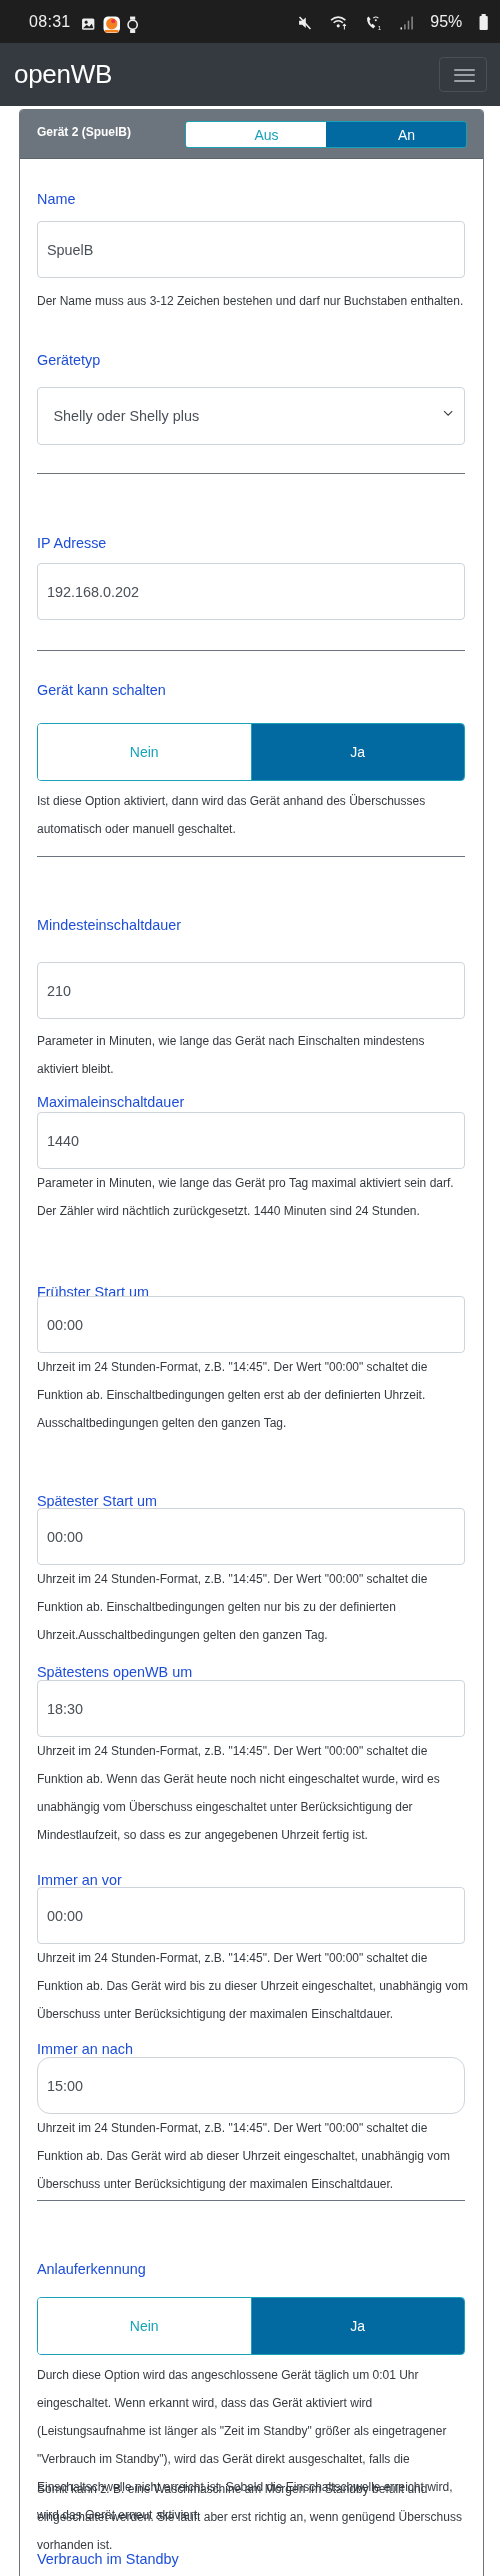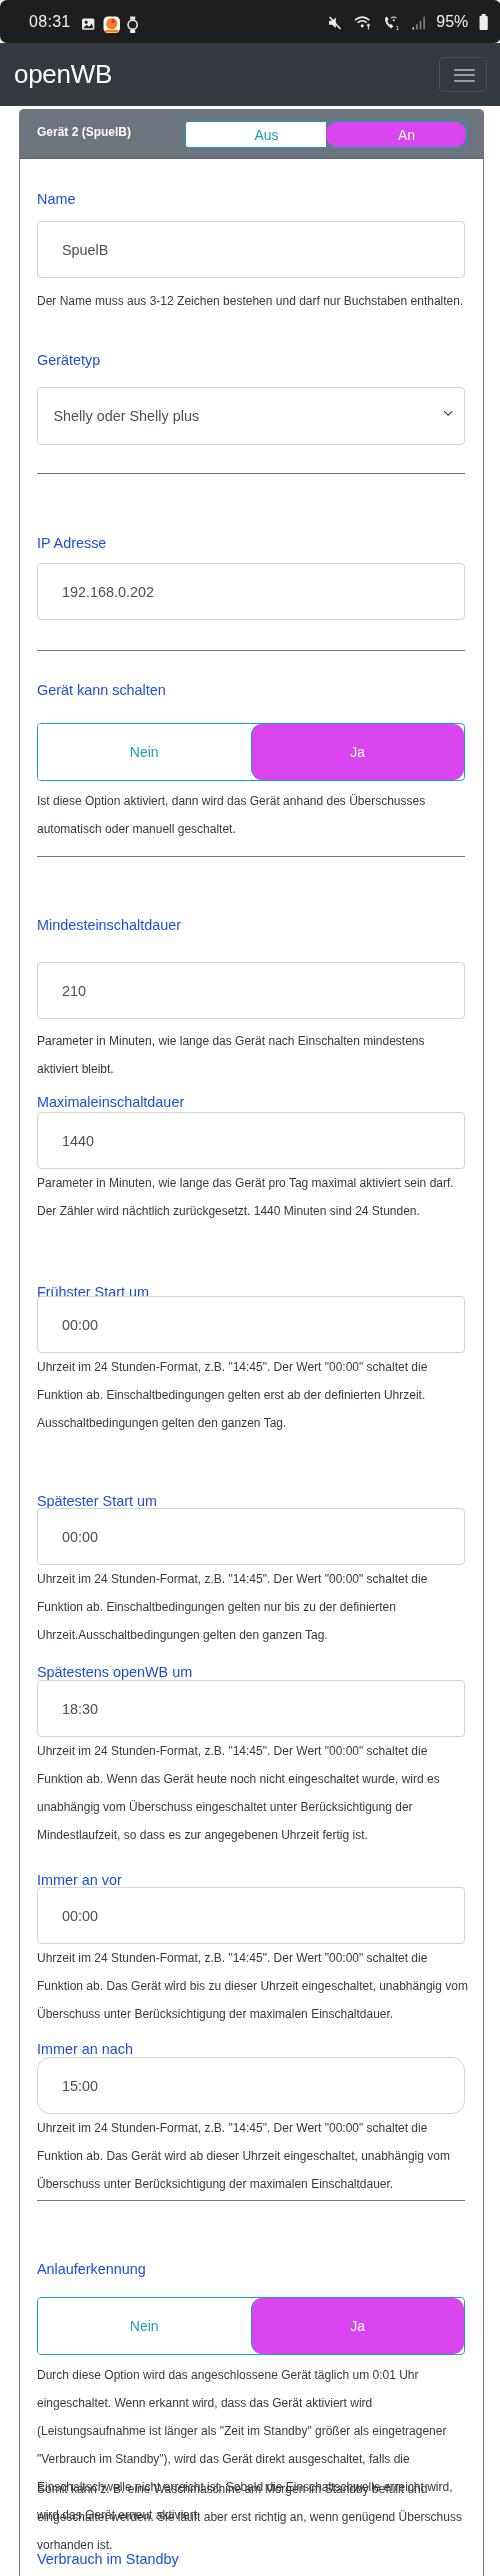--- a/index.html
+++ b/index.html
@@ -1,40 +1,40 @@
 <!DOCTYPE html>
 <html style="font-size:8.2px"><head>
 <meta charset="utf-8">
 <style>
   * { box-sizing: border-box; margin: 0; padding: 0; }
   html, body { width: 501px; background: #ffffff; }
   body { font-family: "Liberation Sans", "DejaVu Sans", sans-serif; color: #212529; position: relative; height: 3567px; overflow: hidden; }
 
-  .statusbar { position: absolute; left: 0; top: 0; width: 501px; height: 43px; background: #1e1e1e; color: #f0f0f0; border-radius: 7px; }
+  .statusbar { position: absolute; left: 0; top: 0; width: 501px; height: 43px; background: #1e1e1e; color: #f0f0f0; }
   .sb-time { position: absolute; left: 29px; top: 13.4px; font-size: 16px; letter-spacing: 0.3px; }
   .sb-left-icons { position: absolute; left: 81px; top: 15.5px; display: flex; gap: 7.2px; align-items: center; }
-  .sb-right { position: absolute; right: 12.4px; top: 13.4px; display: flex; align-items: center; gap: 11px; font-size: 16px; }
+  .sb-right { position: absolute; right: 12.4px; top: 13.4px; display: flex; align-items: center; gap: 17px; font-size: 16px; }
   .ico { display: inline-block; }
 
   .navbar { position: absolute; left: 0; top: 43px; width: 501px; height: 63px; background: #343a40; }
   .brand { position: absolute; left: 14px; top: 15.5px; font-size: 26px; color: #ffffff; font-weight: 400; letter-spacing: -0.3px; }
   .toggler { position: absolute; left: 439px; top: 14.4px; width: 48px; height: 35px; border: 1px solid #4a5057; border-radius: 4.1px; background: transparent; }
   .toggler span { position: absolute; left: 14px; width: 20.6px; height: 2.1px; background: #9aa0a6; border-radius: 1px; }
 
   .card { position: absolute; left: 18.5px; width: 465px; border: 1px solid #6c757d; border-radius: 4.1px; background: #fff; overflow: hidden; }
   .card-header { height: 49px; background: #6c757d; position: relative; border-bottom: 1px solid #5c646b; }
   .card-title { position: absolute; left: 17.5px; top: 15px; color: #fff; font-weight: 700; font-size: 12px; }
   .hdr-group { position: absolute; left: 165px; top: 11.3px; width: 282px; height: 27px; display: flex; border-radius: 3.1px; overflow: hidden; border: 1px solid #17a2b8; }
   .hdr-group .btn { flex: 1; display: flex; align-items: center; justify-content: center; font-size: 14px; padding-left: 22px; }
 
-  .btn-on { background: #d946ef; color: #ffffff; border-radius: 11px; }
+  .btn-on { background: #0369a1; color: #ffffff; }
   .btn-off { background: #ffffff; color: #17a2b8; }
 
   .f-label { position: absolute; left: 37px; font-size: 14.4px; color: #1d4ed8; margin-top: 8px; }
-  .f-input { position: absolute; left: 37px; width: 428px; height: 57px; border: 1px solid #ced4da; border-radius: 4.1px; background: #fff; font-size: 14.4px; color: #495057; padding-left: 24px; display: flex; align-items: center; }
+  .f-input { position: absolute; left: 37px; width: 428px; height: 57px; border: 1px solid #ced4da; border-radius: 4.1px; background: #fff; font-size: 14.4px; color: #495057; padding-left: 9px; display: flex; align-items: center; }
   .f-select { position: absolute; left: 37px; width: 428px; height: 58px; border: 1px solid #ced4da; border-radius: 4.1px; background: #fff; font-size: 14.4px; color: #495057; padding-left: 15.5px; display: flex; align-items: center; }
   .f-select .chev { position: absolute; right: 10.3px; top: 19.6px; width: 10.3px; height: 10.3px; }
   .help { position: absolute; left: 37px; width: 431px; font-size: 12px; line-height: 28px; color: #343a40; }
   .hr { position: absolute; left: 37px; width: 428px; height: 1px; background: #6c757d; }
 
   .tgroup { position: absolute; left: 37px; width: 428px; display: flex; border: 1px solid #17a2b8; border-radius: 4.1px; overflow: hidden; }
   .tgroup .btn { display: flex; align-items: center; justify-content: center; text-align: center; font-size: 14px; line-height: 35px; }
   .tgroup .btn + .btn { border-left: 1px solid #17a2b8; }
 </style>
 </head>

